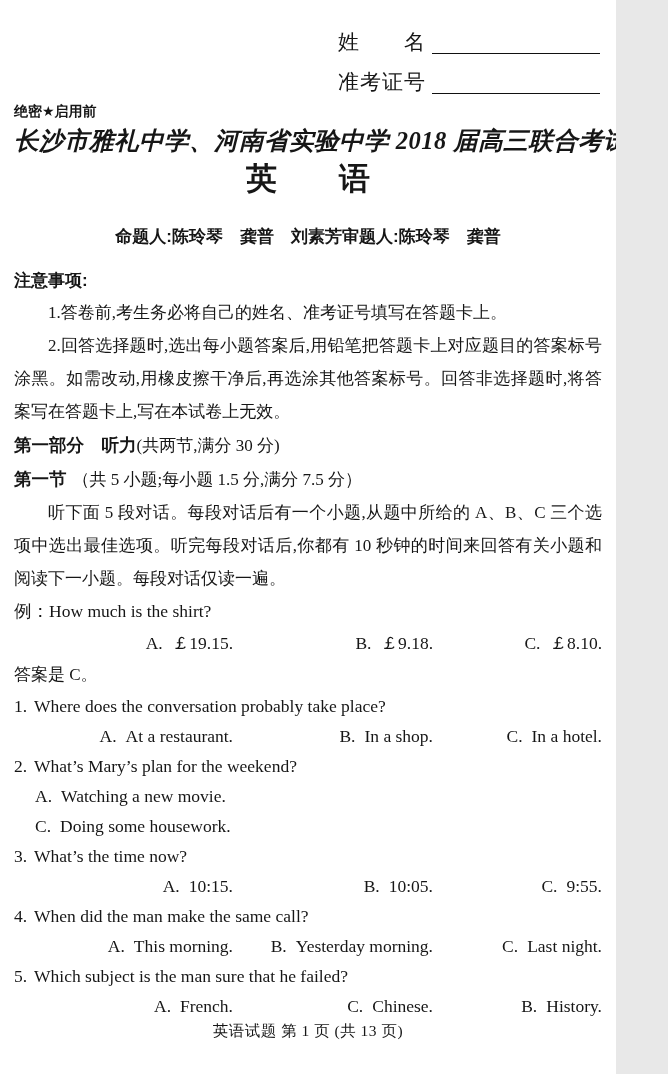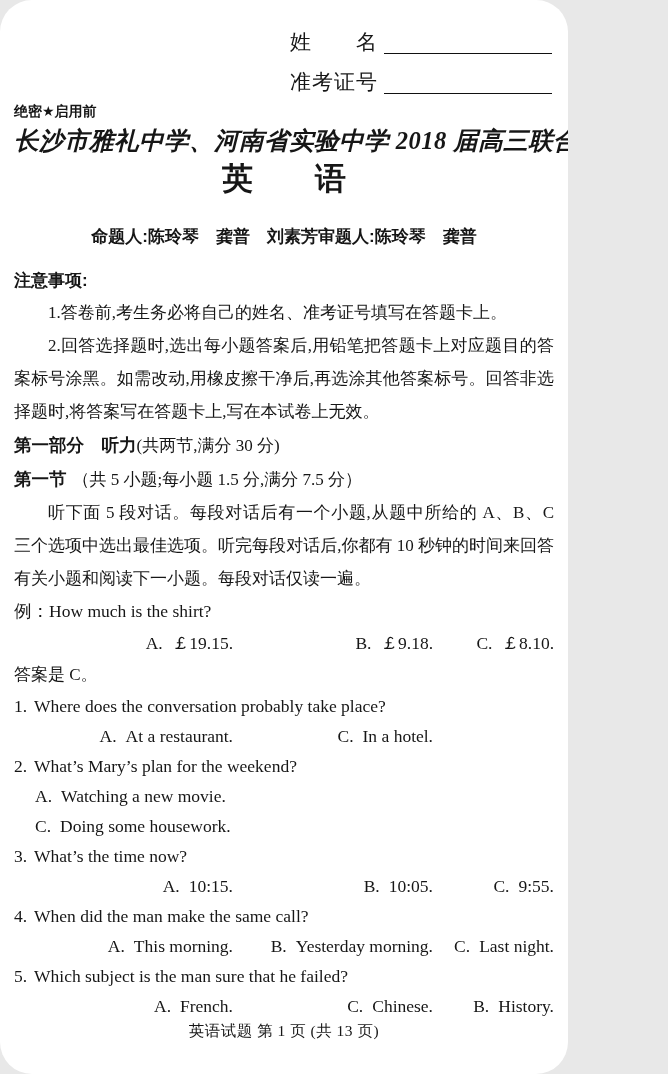--- a/index.html
+++ b/index.html
@@ -6,25 +6,24 @@
   * { margin: 0; padding: 0; box-sizing: border-box; }
   html, body { background: #e8e8e8; }
   body {
     width: 668px; height: 1074px;
     font-family: "Liberation Serif", "DejaVu Serif", serif;
     color: #161616;
     -webkit-font-smoothing: antialiased;
   }
   .page {
     position: relative;
-    width: 568px; height: 1074px;
+    width: 616px; height: 1074px;
     background: #ffffff;
     padding: 12px 14px 0 14px;
     overflow: hidden;
-    border-radius: 32px;
   }
 
   
   .header-fields { width: 262px; margin-left: auto; margin-right: 2px; margin-top: 2px; }
   .field-row { display: flex; align-items: flex-end; height: 40px; }
   .field-label { font-size: 21px; line-height: 1.1; letter-spacing: 1px; white-space: pre; }
   .field-line { flex: 1; border-bottom: 1.5px solid #111; margin-left: 6px; height: 30px; }
 
   .secrecy { font-family: "Liberation Sans", "DejaVu Sans", sans-serif; font-weight: bold; font-size: 14px; margin-top: 9px; line-height: 1.2; }
 
@@ -136,20 +135,21 @@
 
   <div class="answer-note">答案是 C。</div>
 
   <div>
     <div class="q-line">
       <span class="q-num">1.</span>
         <span class="q-text">Where does the conversation probably take place?</span>
     </div>
     <div class="opt-row">
       <span class="opt"><span class="opt-label">A.</span><span>At a restaurant.</span></span>
+      <span class="opt"><span class="opt-label">B.</span><span>In a shop.</span></span>
       <span class="opt"><span class="opt-label">C.</span><span>In a hotel.</span></span>
     </div>
   </div>
 
   <div>
     <div class="q-line">
       <span class="q-num">2.</span>
         <span class="q-text">What’s Mary’s plan for the weekend?</span>
     </div>
     <div class="opt-line"><span class="opt-label">A.</span><span>Watching a new movie.</span></div>

